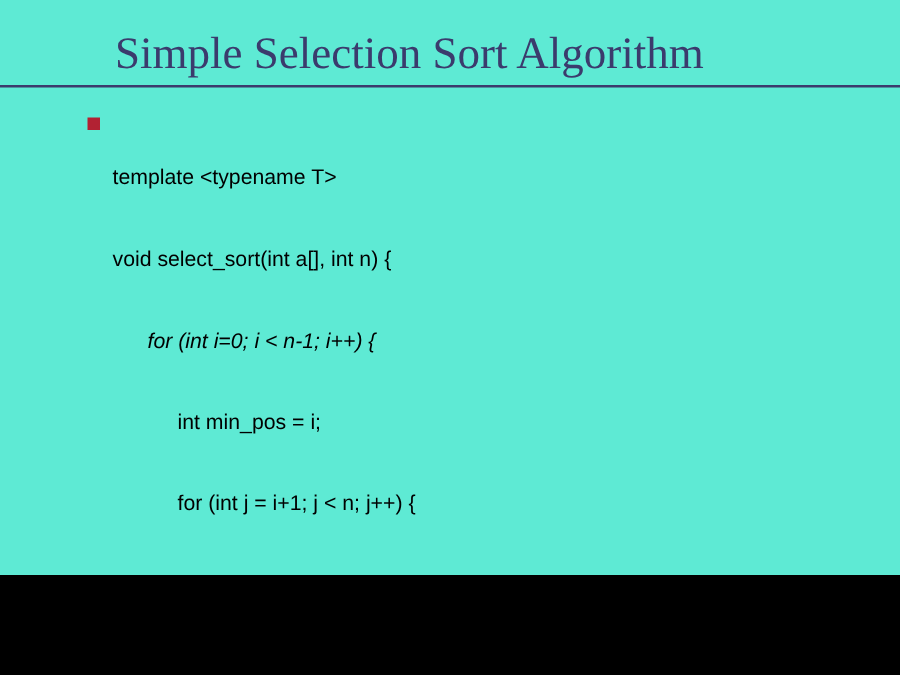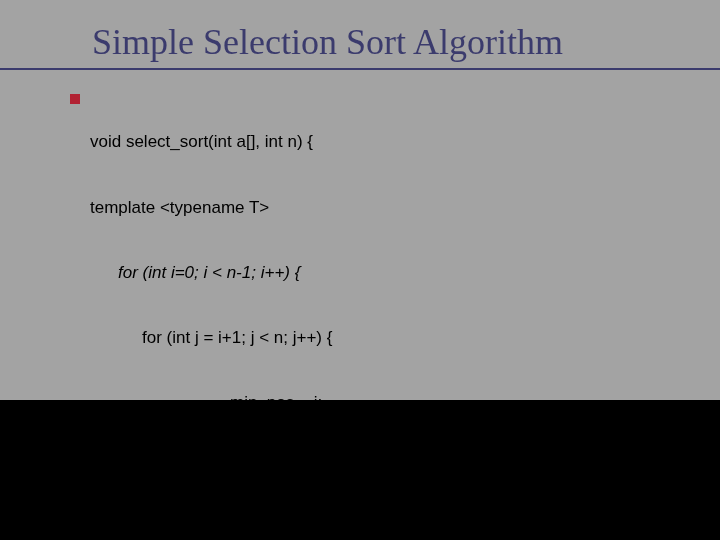--- a/index.html
+++ b/index.html
@@ -6,22 +6,22 @@
     margin: 0;
     padding: 0;
     width: 720px;
     height: 540px;
     background: #000;
     font-family: Verdana, Geneva, sans-serif;
   }
   .slide {
     position: relative;
     width: 720px;
-    height: 400px;
-    background: #a3a3a3;
+    height: 460px;
+    background: #5eead4;
     box-sizing: border-box;
     padding: 24px 0 0 0;
   }
   .title-wrap {
     padding-left: 92px;
     padding-right: 24px;
     padding-bottom: 6px;
     border-bottom: 2px solid #3b3b6d;
     margin-bottom: 18px;
   }
@@ -64,23 +64,24 @@
 
 <div class="slide">
   <div class="title-wrap">
     <div class="title">Simple Selection Sort Algorithm</div>
   </div>
 
   <div class="body">
     <div class="bullet-row">
       <div class="bullet"></div>
       <div class="code">
+        <div>template &lt;typename T&gt;</div>
         <div>void select_sort(int a[], int n) {</div>
-        <div>template &lt;typename T&gt;</div>
         <div class="i2">for (int i=0; i &lt; n-1; i++) {</div>
+        <div class="i3">int min_pos = i;</div>
         <div class="i3">for (int j = i+1; j &lt; n; j++) {</div>
         <div class="i6">min_pos = j;</div>
         
         
         
         
         
         
       </div>
     </div>

